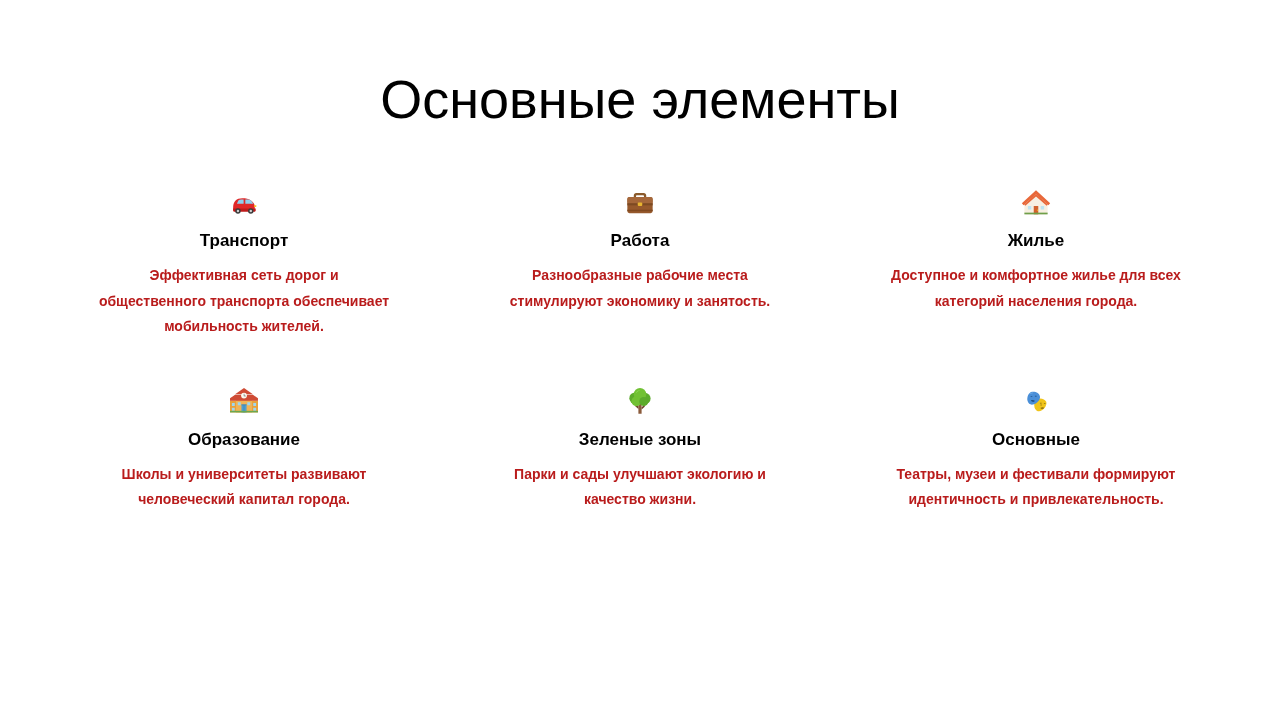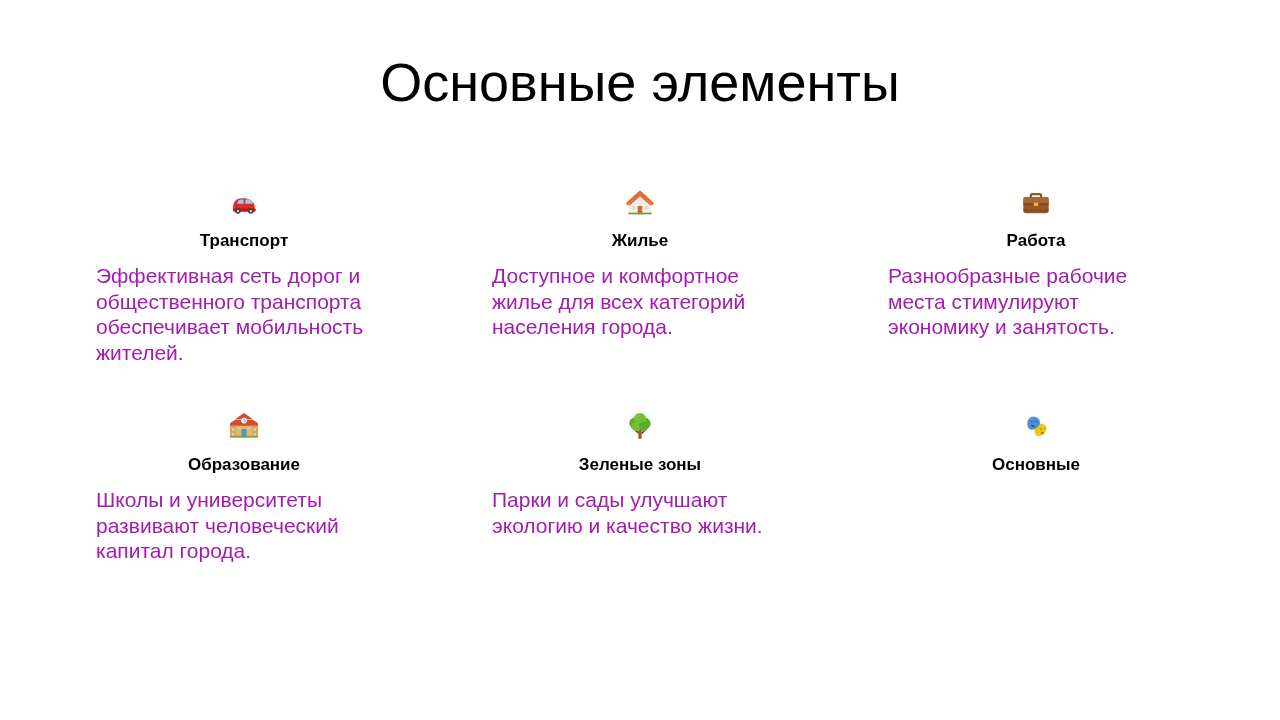--- a/index.html
+++ b/index.html
@@ -16,21 +16,21 @@
     overflow: hidden;
   }
   .slide {
     position: relative;
     width: 1280px;
     height: 720px;
     box-sizing: border-box;
   }
   .slide-title {
     position: absolute;
-    top: 48px;
+    top: 65px;
     left: 0;
     width: 1280px;
     text-align: center;
     font-size: 54px;
     font-weight: 400;
     line-height: 68px;
     letter-spacing: 0px;
     color: #000000;
     white-space: nowrap;
   }
@@ -42,21 +42,21 @@
     display: grid;
     grid-template-columns: repeat(3, 1fr);
     grid-template-rows: auto auto;
     row-gap: 44px;
     column-gap: 22px;
   }
   .card {
     display: flex;
     flex-direction: column;
     align-items: center;
-    text-align: left;
+    text-align: center;
     width: 100%;
   }
   .card-icon {
     display: block;
     width: 34px;
     height: 34px;
     line-height: 0;
     margin-bottom: 10px;
   }
   .card-icon svg {
@@ -65,24 +65,24 @@
     height: 34px;
   }
   .card-title {
     font-size: 17px;
     font-weight: 700;
     line-height: 22px;
     color: #000000;
     margin-bottom: 11px;
   }
   .card-desc {
-    font-size: 21px;
-    font-weight: 400;
+    font-size: 14px;
+    font-weight: 700;
     line-height: 25.5px;
-    color: #a21caf;
+    color: #b91c1c;
     max-width: 296px;
   }
   .row-2 .card-icon { margin-bottom: 11px; }
 </style>
 </head>
 <body style="background: rgb(255, 255, 255);">
 
 <div class="slide">
 
   <div class="slide-title">Основные элементы</div>
@@ -103,47 +103,47 @@
           <path d="M28.8 20.4h1.6c.5 0 .9.4.9.9s-.4.9-.9.9h-1.6v-1.8z" fill="#f5c518"></path>
         </svg>
       </span>
       <div class="card-title">Транспорт</div>
       <div class="card-desc">Эффективная сеть дорог и общественного транспорта обеспечивает мобильность жителей.</div>
     </div>
 
     <div class="card">
       <span class="card-icon">
         <svg viewBox="0 0 36 36" xmlns="http://www.w3.org/2000/svg">
+          <path d="M14 7.5h8c1.5 0 2.6 1.1 2.6 2.6v2.4h-2.4v-2c0-.5-.4-.8-.8-.8h-6.8c-.5 0-.8.4-.8.8v2h-2.4V10c0-1.5 1.1-2.5 2.6-2.5z" fill="#8a5a2b"></path>
+          <rect x="4.6" y="11.6" width="26.8" height="17.2" rx="2.2" fill="#96592c"></rect>
+          <rect x="4.6" y="11.6" width="26.8" height="7.6" rx="2.2" fill="#a5673a"></rect>
+          <path d="M4.6 18.2h26.8v2.3H4.6z" fill="#7d4a22"></path>
+          <rect x="15.6" y="17.6" width="4.8" height="3.6" rx="1" fill="#e8b531"></rect>
+          <path d="M4.6 25.1h26.8v1.6H4.6z" fill="#80491f"></path>
+        </svg>
+      </span>
+      <div class="card-title">Работа</div>
+      <div class="card-desc">Разнообразные рабочие места стимулируют экономику и занятость.</div>
+    </div>
+
+    <div class="card">
+      <span class="card-icon">
+        <svg viewBox="0 0 36 36" xmlns="http://www.w3.org/2000/svg">
           <path d="M7 17.5h22v12.5H7z" fill="#f7efe2"></path>
           <path d="M18 4.5 33 18.2l-1.9 2.1L18 8.8 4.9 20.3 3 18.2 18 4.5z" fill="#e8683a"></path>
           <path d="M18 8.8 30.3 19.7v10.3H5.7V19.7L18 8.8z" fill="#f7efe2"></path>
           <path d="M18 8.3 30.6 19.5l-1.3 1.5L18 11.1 6.7 21 5.4 19.5 18 8.3z" fill="#e8683a"></path>
           <path d="M15.6 21.2h4.8v8.8h-4.8z" fill="#d2622e"></path>
           <circle cx="19.5" cy="25.6" r=".6" fill="#f5c518"></circle>
           <path d="M9.4 21.3h3.6v3.6H9.4zM23 21.3h3.6v3.6H23z" fill="#bfe4f2"></path>
           <path d="M5.7 28.2h24.6v1.8H5.7z" fill="#6f9f4a"></path>
         </svg>
       </span>
       <div class="card-title">Жилье</div>
       <div class="card-desc">Доступное и комфортное жилье для всех категорий населения города.</div>
-    </div>
-
-    <div class="card">
-      <span class="card-icon">
-        <svg viewBox="0 0 36 36" xmlns="http://www.w3.org/2000/svg">
-          <path d="M14 7.5h8c1.5 0 2.6 1.1 2.6 2.6v2.4h-2.4v-2c0-.5-.4-.8-.8-.8h-6.8c-.5 0-.8.4-.8.8v2h-2.4V10c0-1.5 1.1-2.5 2.6-2.5z" fill="#8a5a2b"></path>
-          <rect x="4.6" y="11.6" width="26.8" height="17.2" rx="2.2" fill="#96592c"></rect>
-          <rect x="4.6" y="11.6" width="26.8" height="7.6" rx="2.2" fill="#a5673a"></rect>
-          <path d="M4.6 18.2h26.8v2.3H4.6z" fill="#7d4a22"></path>
-          <rect x="15.6" y="17.6" width="4.8" height="3.6" rx="1" fill="#e8b531"></rect>
-          <path d="M4.6 25.1h26.8v1.6H4.6z" fill="#80491f"></path>
-        </svg>
-      </span>
-      <div class="card-title">Работа</div>
-      <div class="card-desc">Разнообразные рабочие места стимулируют экономику и занятость.</div>
     </div>
 
     <div class="card row-2">
       <span class="card-icon">
         <svg viewBox="0 0 36 36" xmlns="http://www.w3.org/2000/svg">
           <path d="M3.2 17.5h29.6v12.6H3.2z" fill="#e9a13c"></path>
           <path d="M9.6 13.2h16.8v16.9H9.6z" fill="#f0b457"></path>
           <path d="M18 4.2l9.4 6.6H8.6L18 4.2z" fill="#cf4b35"></path>
           <path d="M3.2 15.1l5.4-3.6h18.8l5.4 3.6v2.6H3.2z" fill="#cf4b35"></path>
           <circle cx="18" cy="12.3" r="3.1" fill="#fbf3e2"></circle>
@@ -187,16 +187,17 @@
           <path d="M22.1 20.1c.7-.3 1.5-.3 2 .1l-.4.6c-.4-.3-1-.2-1.4 0zM26.2 20.7c.6-.4 1.4-.5 2 -.2l-.3.7c-.5-.2-1-.1-1.4.1z" fill="#8a6d12"></path>
           <path d="M22.6 25.3c1.3-.9 3-1 4.1-.2-.9 1.5-3 1.8-4.1.2z" fill="#8a6d12"></path>
           <ellipse cx="23.4" cy="22.3" rx=".8" ry="1.1" fill="#8a6d12" opacity=".5"></ellipse>
           <path d="M14.1 8.2c4.3-.3 7.6 1.9 8.1 5 .5 3.1-2.6 7-6.3 8.3-3.3 1.2-5.9-.2-6.8-3.4-1-3.4.7-9.6 5-9.9z" fill="#4a8fd8"></path>
           <path d="M12.3 12.8c.8-.3 1.6-.1 2 .4l-.5.5c-.3-.3-.9-.4-1.3-.2zM16.7 12.8c.7-.4 1.5-.4 2.1 0l-.4.6c-.4-.3-1-.2-1.4 0z" fill="#1f4f86"></path>
           <path d="M12.6 17.3c1.6-.6 3.4-.3 4.4.8-1.3 1.4-3.5 1.1-4.4-.8z" fill="#1f4f86"></path>
           <path d="M11.5 10.1c.9-.8 2.1-1.2 3.3-1.2l-.1.8c-1 0-2 .3-2.7.9z" fill="#74b1ea"></path>
         </svg>
       </span>
       <div class="card-title">Основные</div>
+      <div class="card-desc">Театры, музеи и фестивали формируют идентичность и привлекательность.</div>
     </div>
 
   </div>
 </div>
 
 </body></html>

